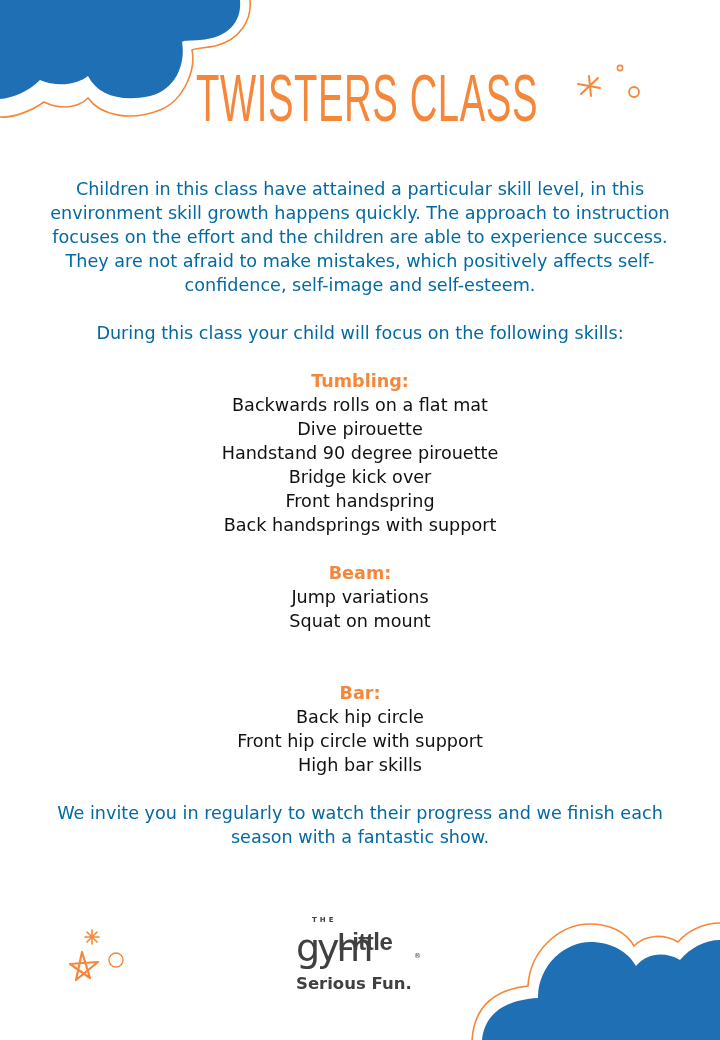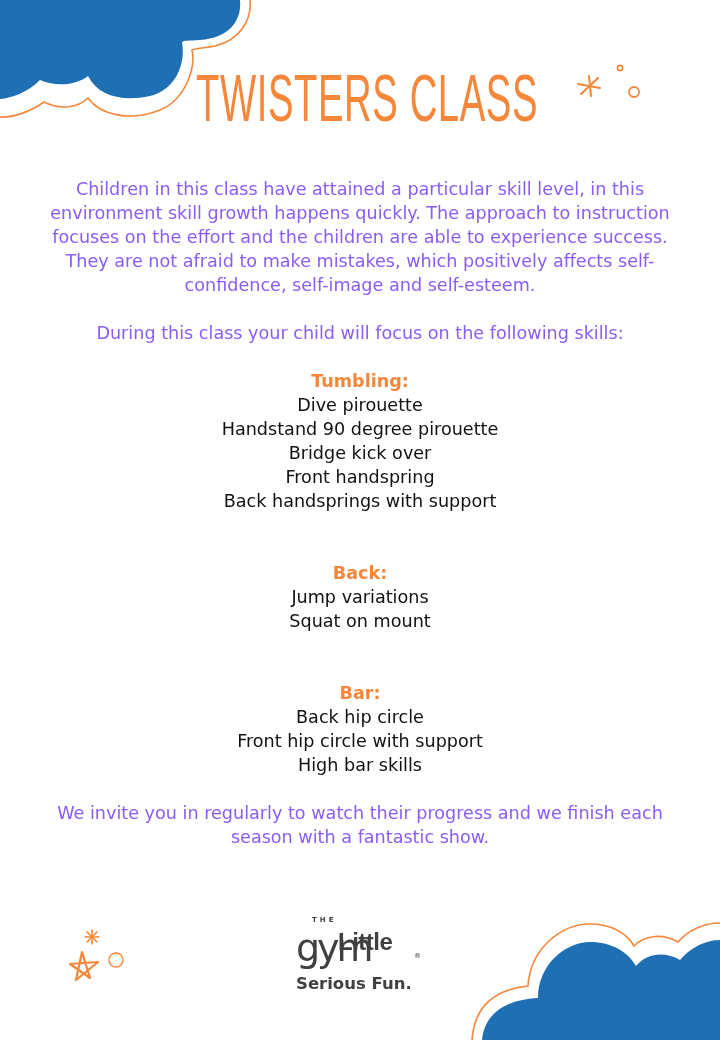--- a/index.html
+++ b/index.html
@@ -9,21 +9,21 @@
   .cloud-top { left: 0; top: 0; }
   .title {
     position: absolute; left: 196px; top: 62px; width: 340px; height: 72px;
     font-family: "Liberation Sans Narrow", "Liberation Sans", sans-serif;
     color: #f5873a; font-size: 66px; font-weight: 400; letter-spacing: 1px;
     line-height: 72px; white-space: nowrap;
     transform: scaleX(0.58); transform-origin: left center;
   }
   .body-text {
     position: absolute; left: 0; width: 720px; text-align: center;
-    font-size: 17.6px; line-height: 24px; color: #8b5cf6;
+    font-size: 17.6px; line-height: 24px; color: #0369a1;
   }
   .intro { top: 177px; }
   .intro p { margin: 0; }
   .focus { top: 321px; }
   .section { position: absolute; left: 0; width: 720px; text-align: center; font-size: 17.6px; line-height: 24px; }
   .section .heading { color: #f5873a; font-weight: bold; display: block; }
   .section .item { display: block; }
   .sec-tumbling { top: 369px; }
   .sec-beam { top: 561px; }
   .sec-bar { top: 681px; }
@@ -65,29 +65,30 @@
   <p>environment skill growth happens quickly. The approach to instruction</p>
   <p>focuses on the effort and the children are able to experience success.</p>
   <p>They are not afraid to make mistakes, which positively affects self-</p>
   <p>confidence, self-image and self-esteem.</p>
 </div>
 
 <div class="body-text focus">During this class your child will focus on the following skills:</div>
 
 <div class="section sec-tumbling">
   <span class="heading">Tumbling:</span>
+  <span class="item">Backwards rolls on a flat mat</span>
   <span class="item">Dive pirouette</span>
   <span class="item">Handstand 90 degree pirouette</span>
   <span class="item">Bridge kick over</span>
   <span class="item">Front handspring</span>
   <span class="item">Back handsprings with support</span>
 </div>
 
 <div class="section sec-beam">
-  <span class="heading">Back:</span>
+  <span class="heading">Beam:</span>
   <span class="item">Jump variations</span>
   <span class="item">Squat on mount</span>
 </div>
 
 <div class="section sec-bar">
   <span class="heading">Bar:</span>
   <span class="item">Back hip circle</span>
   <span class="item">Front hip circle with support</span>
   <span class="item">High bar skills</span>
 </div>

